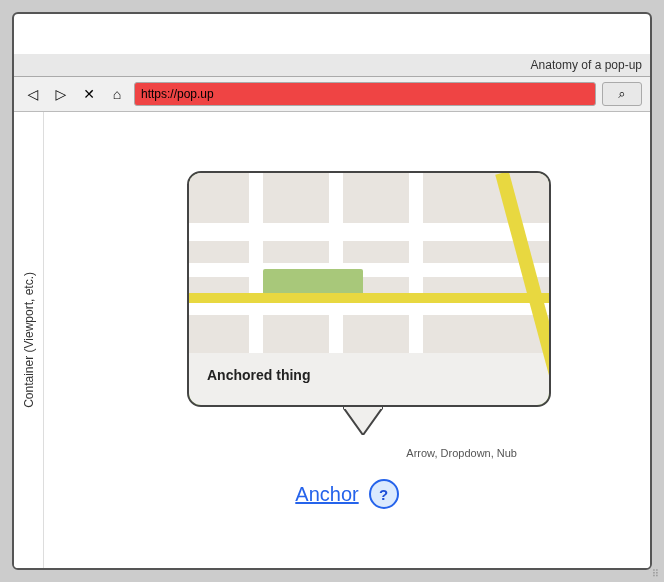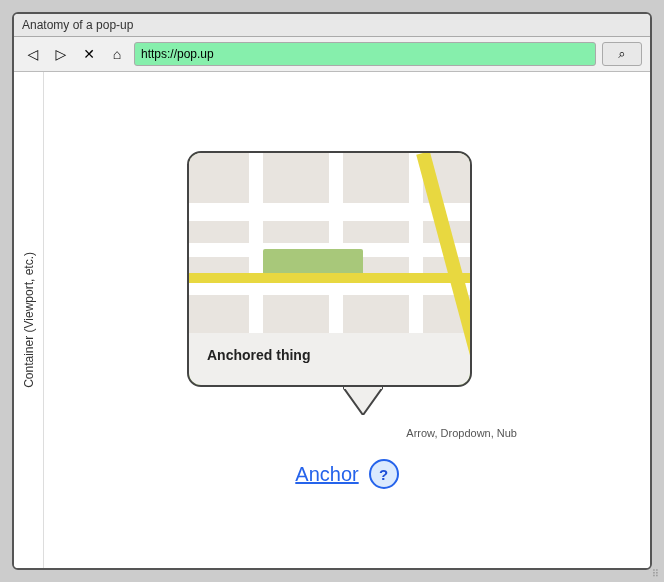--- a/index.html
+++ b/index.html
@@ -22,23 +22,24 @@
       border-radius: 6px;
       display: flex;
       flex-direction: column;
       overflow: hidden;
     }
 
     .title-bar {
       background: #e8e8e8;
       border-bottom: 1px solid #aaa;
       padding: 4px 8px;
-      text-align: left;
+      text-align: right;
       font-size: 12px;
       color: #333;
+      margin-top: 40px;
     }
 
     .toolbar {
       background: #f0f0f0;
       border-bottom: 1px solid #bbb;
       padding: 5px 8px;
       display: flex;
       align-items: center;
       gap: 6px;
     }
@@ -53,21 +54,21 @@
       font-size: 14px;
     }
 
     .address-bar {
       flex: 1;
       height: 24px;
       border: 1px solid #aaa;
       border-radius: 3px;
       padding: 0 6px;
       font-size: 12px;
-      background: #86efac;
+      background: #ef4444;
     }
 
     .search-btn {
       width: 40px;
       height: 24px;
       border: 1px solid #aaa;
       border-radius: 3px;
       background: #e8e8e8;
       display: flex;
       align-items: center;
@@ -113,21 +114,21 @@
       position: relative;
       width: 320px;
     }
 
     .popup-box {
       background: #4d7c0f;
       border: 2px solid #444;
       border-radius: 14px;
       padding: 0;
       overflow: hidden;
-      width: 285px;
+      width: 364px;
     }
 
     .map-area {
       width: 100%;
       height: 180px;
       position: relative;
       background: #e8e4df;
     }
 
     

